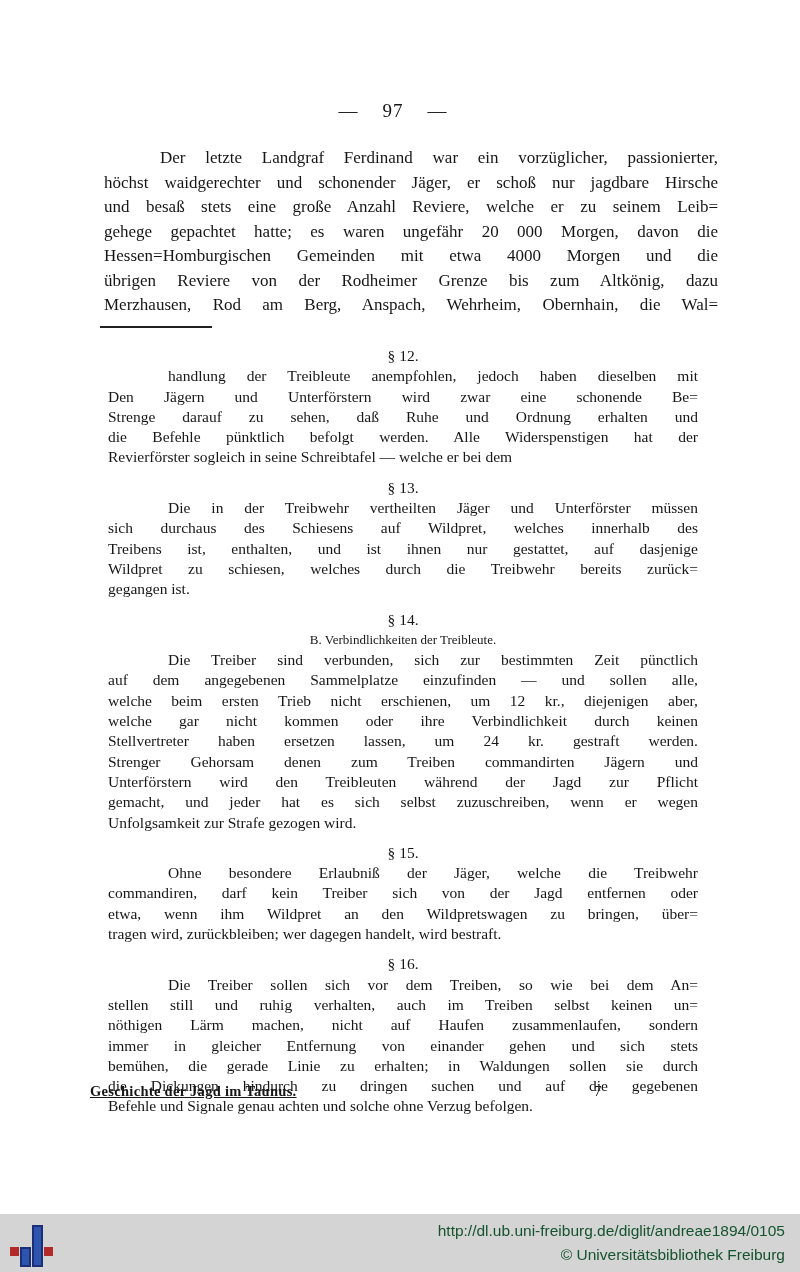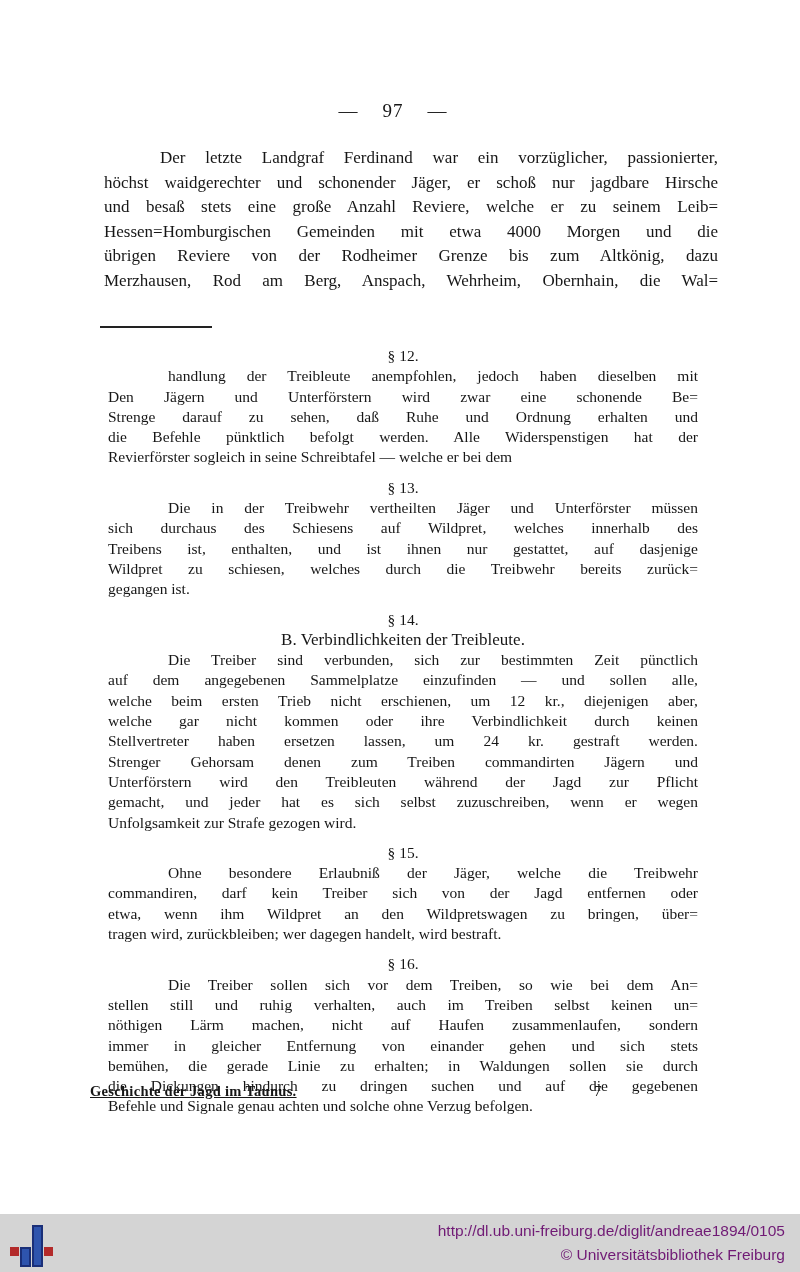--- a/index.html
+++ b/index.html
@@ -29,33 +29,33 @@
   }
   .footnotes{
     position:absolute;top:336px;left:108px;width:590px;
     font-size:15.5px;line-height:20.3px;
   }
   .sec-heading{
     text-align:center;text-align-last:center;font-size:15.5px;
     margin-top:10px;
   }
   .sec-subheading{
-    text-align:left;text-align-last:center;font-size:17px;
+    text-align:left;text-align-last:center;font-size:13px;
   }
   .fn-lines .line:first-child{text-indent:60px;}
   .footer-row{
     position:absolute;top:1083px;left:86px;width:614px;height:20px;
     font-size:14.5px;
   }
   .footer-title{position:absolute;left:4px;top:0;font-weight:bold;letter-spacing:0.3px;text-decoration:underline;}
   .sheet-signature{position:absolute;left:508px;top:0;font-size:15px;}
   
   .viewer-bar{
     position:absolute;left:0;top:1214px;width:800px;height:58px;
-    font-family:"Liberation Sans", sans-serif;color:#701a75;
+    font-family:"Liberation Sans", sans-serif;color:#14532d;
   }
   .viewer-text{
     position:absolute;right:15px;top:5px;text-align:right;line-height:24px;
     font-size:15.5px;
   }
   .ub-logo{position:absolute;left:10px;top:11px;width:46px;height:42px;}
   .ub-logo .sq{position:absolute;width:9px;height:9px;top:22px;background:#b32a2a;}
   .ub-logo .sq.left{left:0;}
   .ub-logo .sq.right{left:34px;}
   .ub-logo .bar{position:absolute;width:11px;background:#2e54ad;border:2px solid #1a2f78;box-sizing:border-box;}
@@ -64,20 +64,21 @@
 </style>
 </head>
 <body>
 
 <div class="page-number-row"><span class="dash">—</span><span class="num">97</span><span class="dash">—</span></div>
 
 <div class="main-text">
     <div class="line">Der letzte Landgraf Ferdinand war ein vorzüglicher, passionierter,</div>
     <div class="line">höchst waidgerechter und schonender Jäger, er schoß nur jagdbare Hirsche</div>
     <div class="line">und besaß stets eine große Anzahl Reviere, welche er zu seinem Leib=</div>
+    <div class="line">gehege gepachtet hatte; es waren ungefähr 20 000 Morgen, davon die</div>
     <div class="line">Hessen=Homburgischen Gemeinden mit etwa 4000 Morgen und die</div>
     <div class="line">übrigen Reviere von der Rodheimer Grenze bis zum Altkönig, dazu</div>
     <div class="line">Merzhausen, Rod am Berg, Anspach, Wehrheim, Obernhain, die Wal=</div>
   </div>
 
 <div class="footnote-rule"></div>
 
 <div class="footnotes">
 
   <div class="section">

